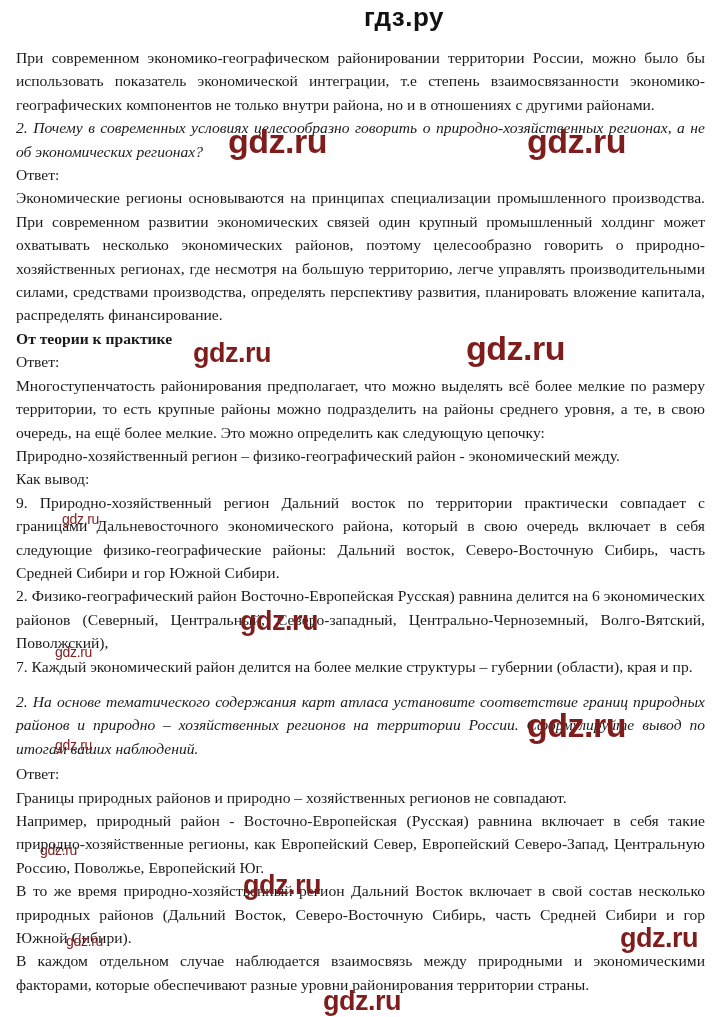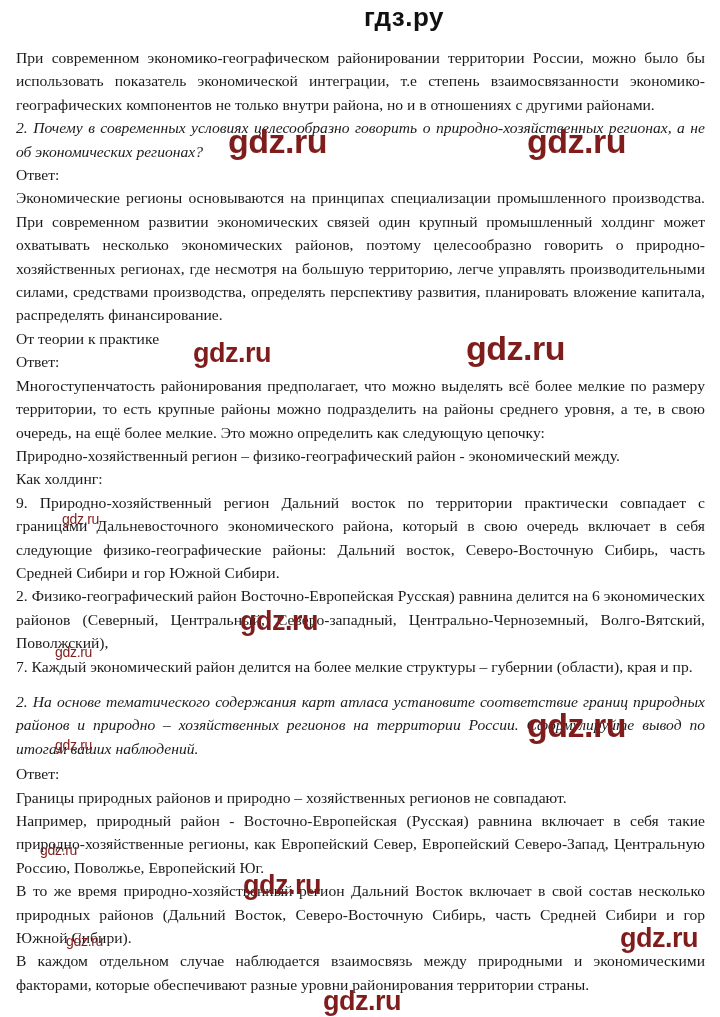--- a/index.html
+++ b/index.html
@@ -15,21 +15,21 @@
       font-weight: bold; font-size: 26px; color: #111;
       letter-spacing: 0.5px;
       padding-left: 44px;
     }
     .doc {
       position: absolute; left: 16px; top: 46px; width: 689px;
       font-size: 15.6px; line-height: 23.4px;
     }
     .doc p { margin: 0; text-align: justify; text-align-last: left; }
     .doc .q { font-style: italic; }
-    .doc .h { font-weight: normal; }
+    .doc .h { font-weight: bold; }
     .wm {
       position: absolute;
       font-family: "Liberation Sans", "DejaVu Sans", sans-serif;
       font-weight: bold; color: #7f1d1d; line-height: 1;
       letter-spacing: -0.5px;
     }
     .wm.big { font-size: 34px; }
     .wm.med { font-size: 27px; }
     .wm.small { font-size: 14px; font-weight: normal; letter-spacing: -0.3px; }
   </style>
@@ -40,21 +40,21 @@
 
 <div class="doc">
   <p>При современном экономико-географическом районировании территории России, можно было бы использовать показатель экономической интеграции, т.е степень взаимосвязанности экономико-географических компонентов не только внутри района, но и в отношениях с другими районами.</p>
   <p class="q">2. Почему в современных условиях целесообразно говорить о природно-хозяйственных регионах, а не об экономических регионах?</p>
   <p>Ответ:</p>
   <p>Экономические регионы основываются на принципах специализации промышленного производства. При современном развитии экономических связей один крупный промышленный холдинг может охватывать несколько экономических районов, поэтому целесообразно говорить о природно-хозяйственных регионах, где несмотря на большую территорию, легче управлять производительными силами, средствами производства, определять перспективу развития, планировать вложение капитала, распределять финансирование.</p>
   <p class="h">От теории к практике</p>
   <p>Ответ:</p>
   <p>Многоступенчатость районирования предполагает, что можно выделять всё более мелкие по размеру территории, то есть крупные районы можно подразделить на районы среднего уровня, а те, в свою очередь, на ещё более мелкие. Это можно определить как следующую цепочку:</p>
   <p>Природно-хозяйственный регион – физико-географический район - экономический между.</p>
-  <p>Как холдинг:</p>
+  <p>Как вывод:</p>
   <p>9. Природно-хозяйственный регион  Дальний восток по территории практически совпадает с границами Дальневосточного экономического района, который в свою очередь включает в себя следующие  физико-географические районы: Дальний восток, Северо-Восточную Сибирь, часть Средней Сибири и гор Южной Сибири.</p>
   <p>2. Физико-географический район Восточно-Европейская Русская)  равнина делится на 6 экономических районов (Северный, Центральный, Северо-западный, Центрально-Черноземный, Волго-Вятский, Поволжский),</p>
   <p>7. Каждый экономический район делится на более мелкие структуры – губернии (области), края и пр.</p>
   <p class="q" style="margin-top:12px;">2. На основе тематического содержания карт атласа установите соответствие границ природных районов и природно – хозяйственных регионов на территории России. Сформулируйте вывод по итогам ваших наблюдений.</p>
   <p style="margin-top:2px;">Ответ:</p>
   <p>Границы природных районов и природно – хозяйственных регионов не совпадают.</p>
   <p>Например, природный район - Восточно-Европейская (Русская) равнина включает в себя такие природно-хозяйственные регионы, как  Европейский Север, Европейский Северо-Запад, Центральную Россию, Поволжье, Европейский Юг.</p>
   <p>В то же время природно-хозяйственный регион Дальний Восток включает в свой состав несколько природных районов (Дальний Восток, Северо-Восточную Сибирь, часть Средней Сибири и гор Южной Сибири).</p>
   <p>В каждом отдельном случае наблюдается взаимосвязь между природными и экономическими факторами, которые обеспечивают разные уровни районирования территории страны.</p>
 

